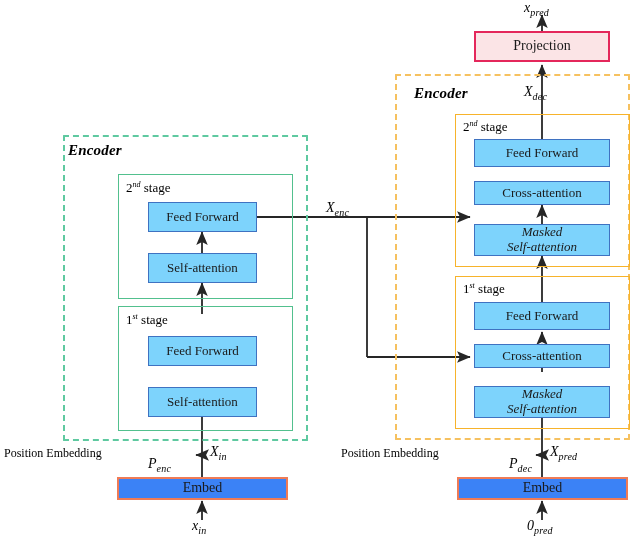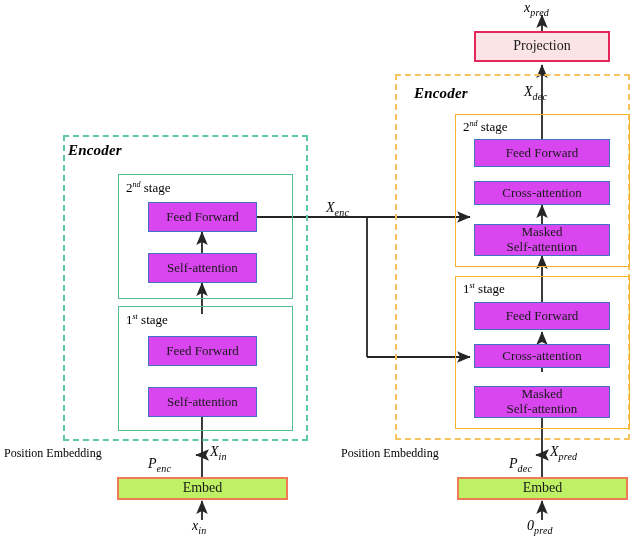--- a/index.html
+++ b/index.html
@@ -8,25 +8,25 @@
 
   .group-dashed{position:absolute;border:2px dashed #5ec9a0;border-radius:1px;box-sizing:border-box;}
   .group-dashed.dec{border-color:#f6c15f;}
   .group-solid{position:absolute;border:1.5px solid #52c08e;box-sizing:border-box;background:transparent;}
   .group-solid.dec{border-color:#f7b32b;}
 
   .grp-title{position:absolute;font-style:italic;font-weight:bold;font-size:15px;letter-spacing:.2px;white-space:nowrap;}
   .stage-title{position:absolute;font-size:13px;white-space:nowrap;}
   .stage-title sup{font-size:8px;font-style:italic;vertical-align:super;}
 
-  .node{position:absolute;box-sizing:border-box;background:#d946ef;border:1.5px solid #3f72c1;
+  .node{position:absolute;box-sizing:border-box;background:#7dd3fc;border:1.5px solid #3f72c1;
         display:flex;align-items:center;justify-content:center;text-align:center;
         font-size:13px;line-height:1.05;color:#1a1a1a;}
-  .node.two-line{line-height:1.12;}
-  .node.pink{background:#bef264;border:2px solid #ef7b56;font-size:14px;}
+  .node.two-line{line-height:1.12;font-style:italic;}
+  .node.pink{background:#3b82f6;border:2px solid #ef7b56;font-size:14px;}
   .node.pink.crimson{border-color:#e4275b;background:#fbe4e6;}
 
   .lbl{position:absolute;white-space:nowrap;font-size:13px;}
   .mathvar{font-style:italic;font-size:14px;}
   .mathvar .sub{font-style:italic;font-size:10px;vertical-align:sub;letter-spacing:.2px;}
   .plain-lbl{position:absolute;font-size:12px;white-space:nowrap;}
 
   svg.wires{position:absolute;left:0;top:0;width:640px;height:536px;pointer-events:none;}
 </style>
 </head>

